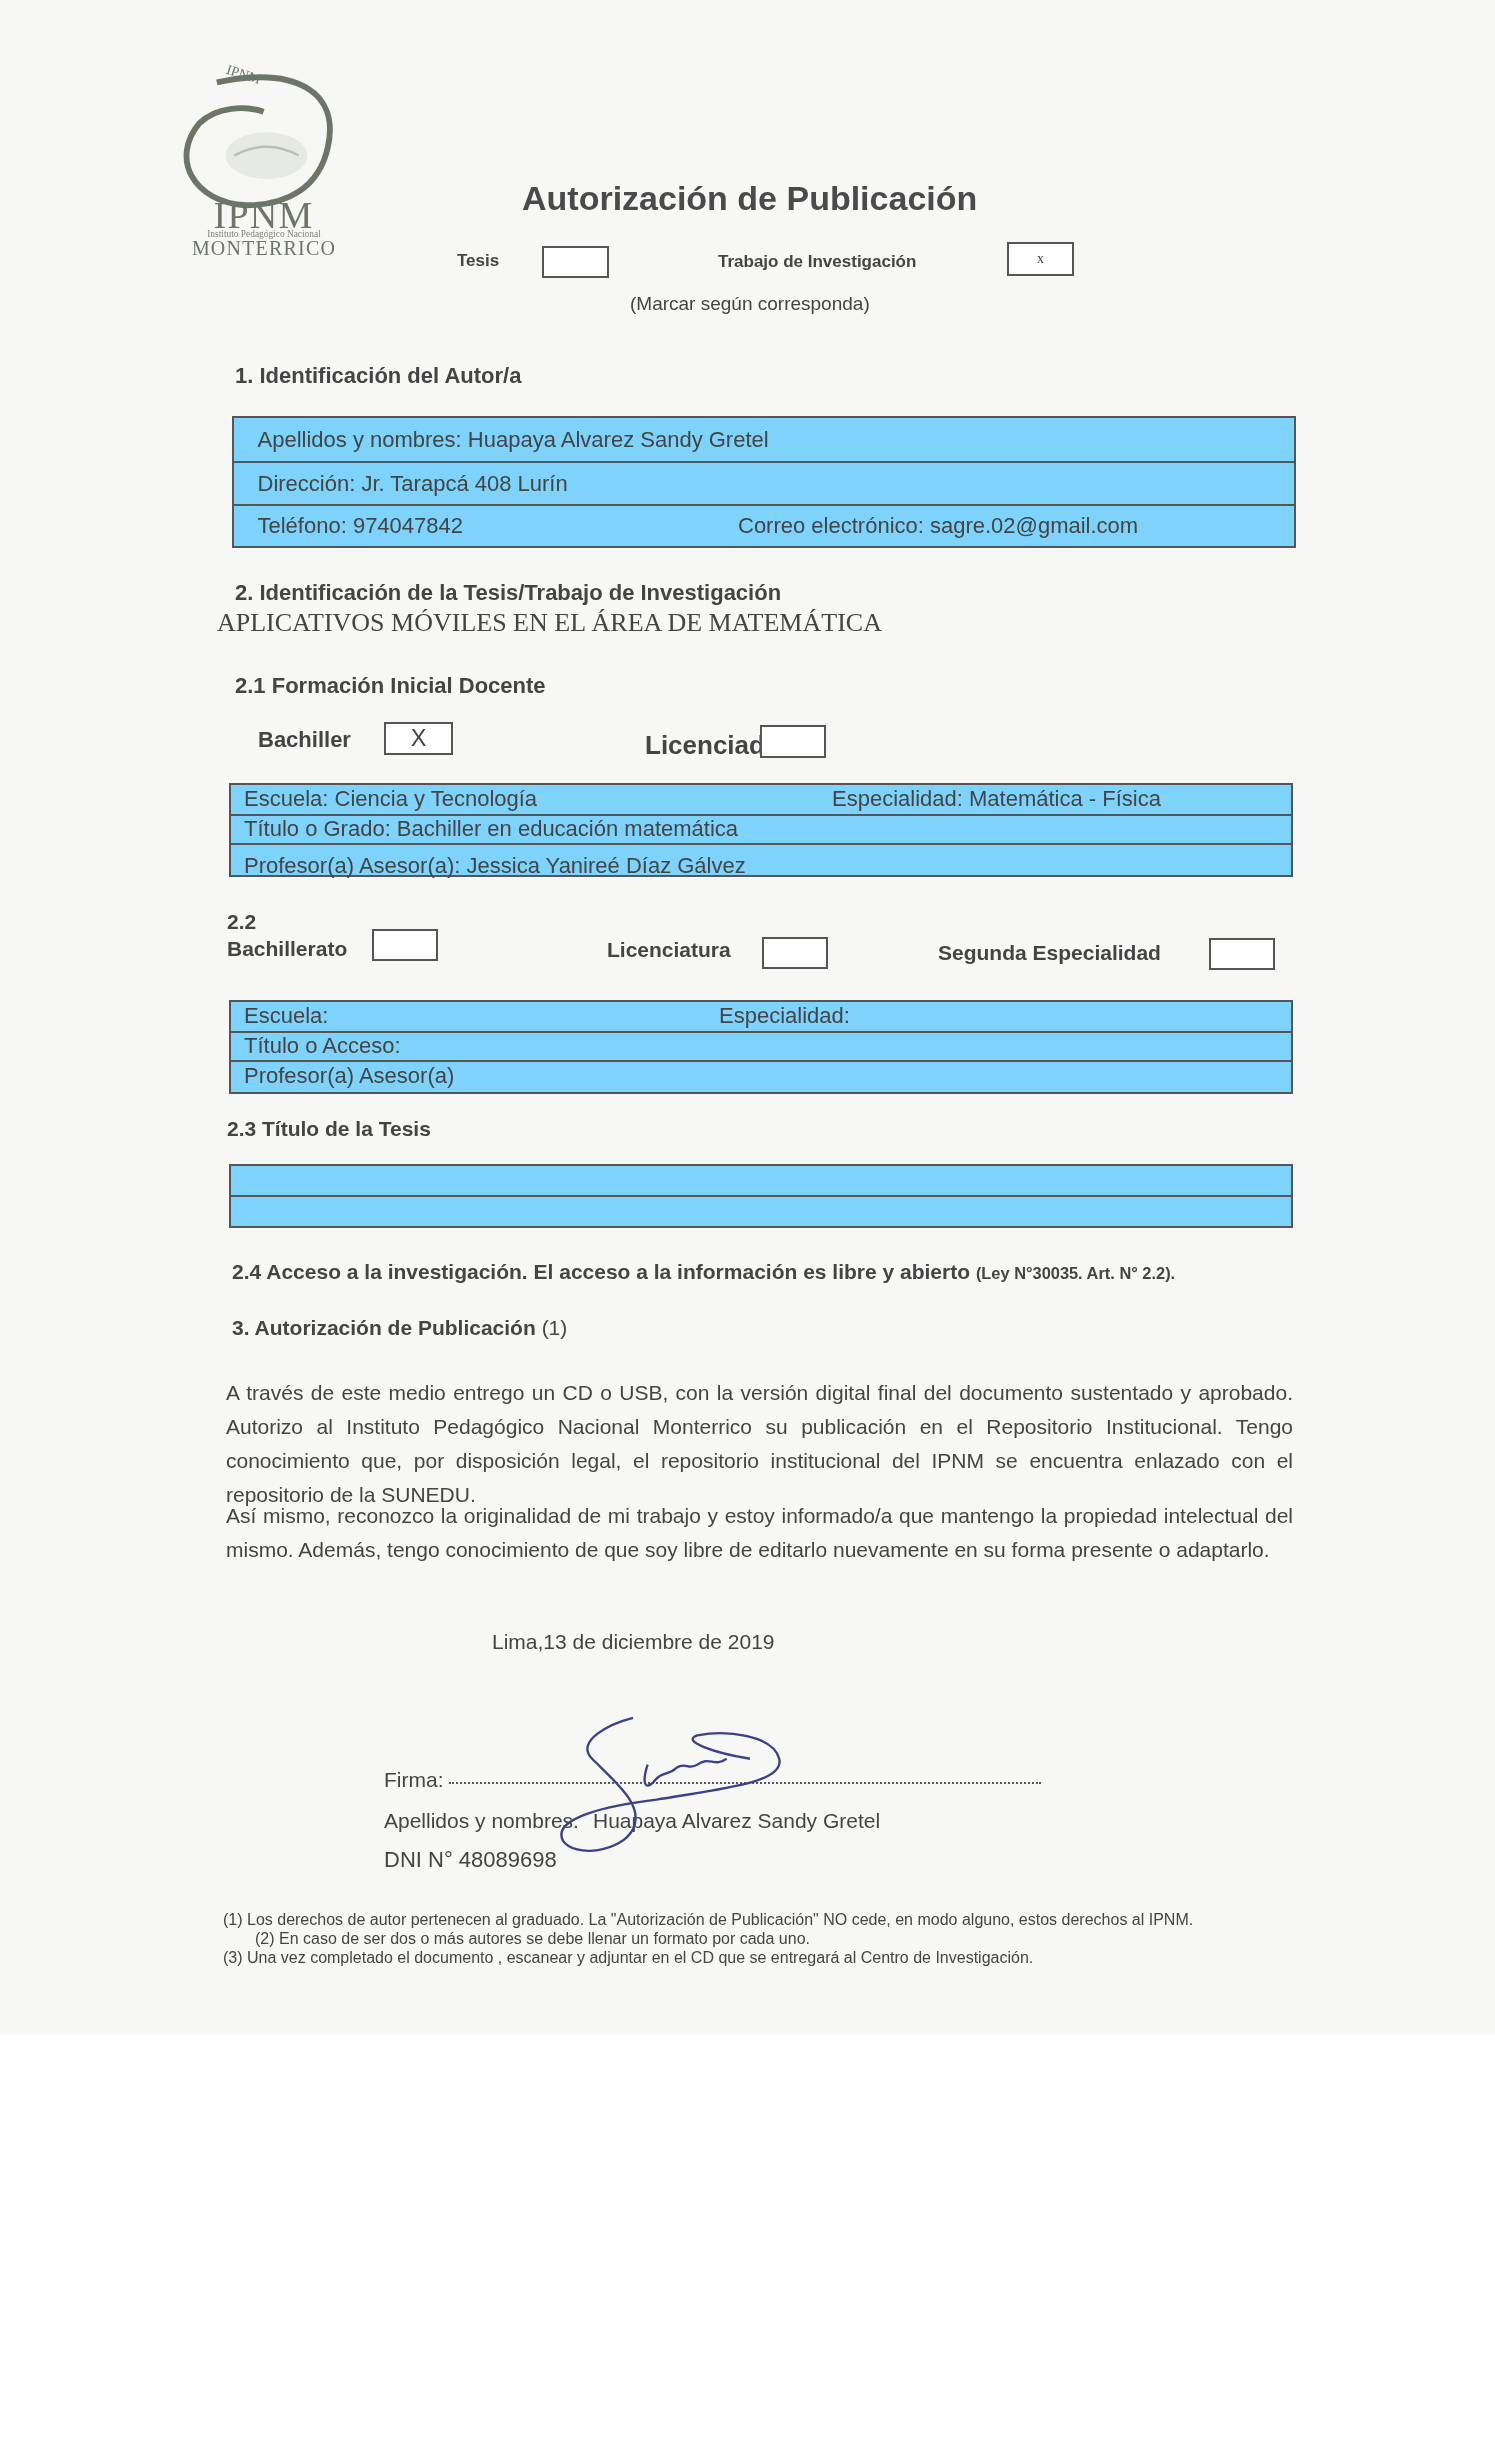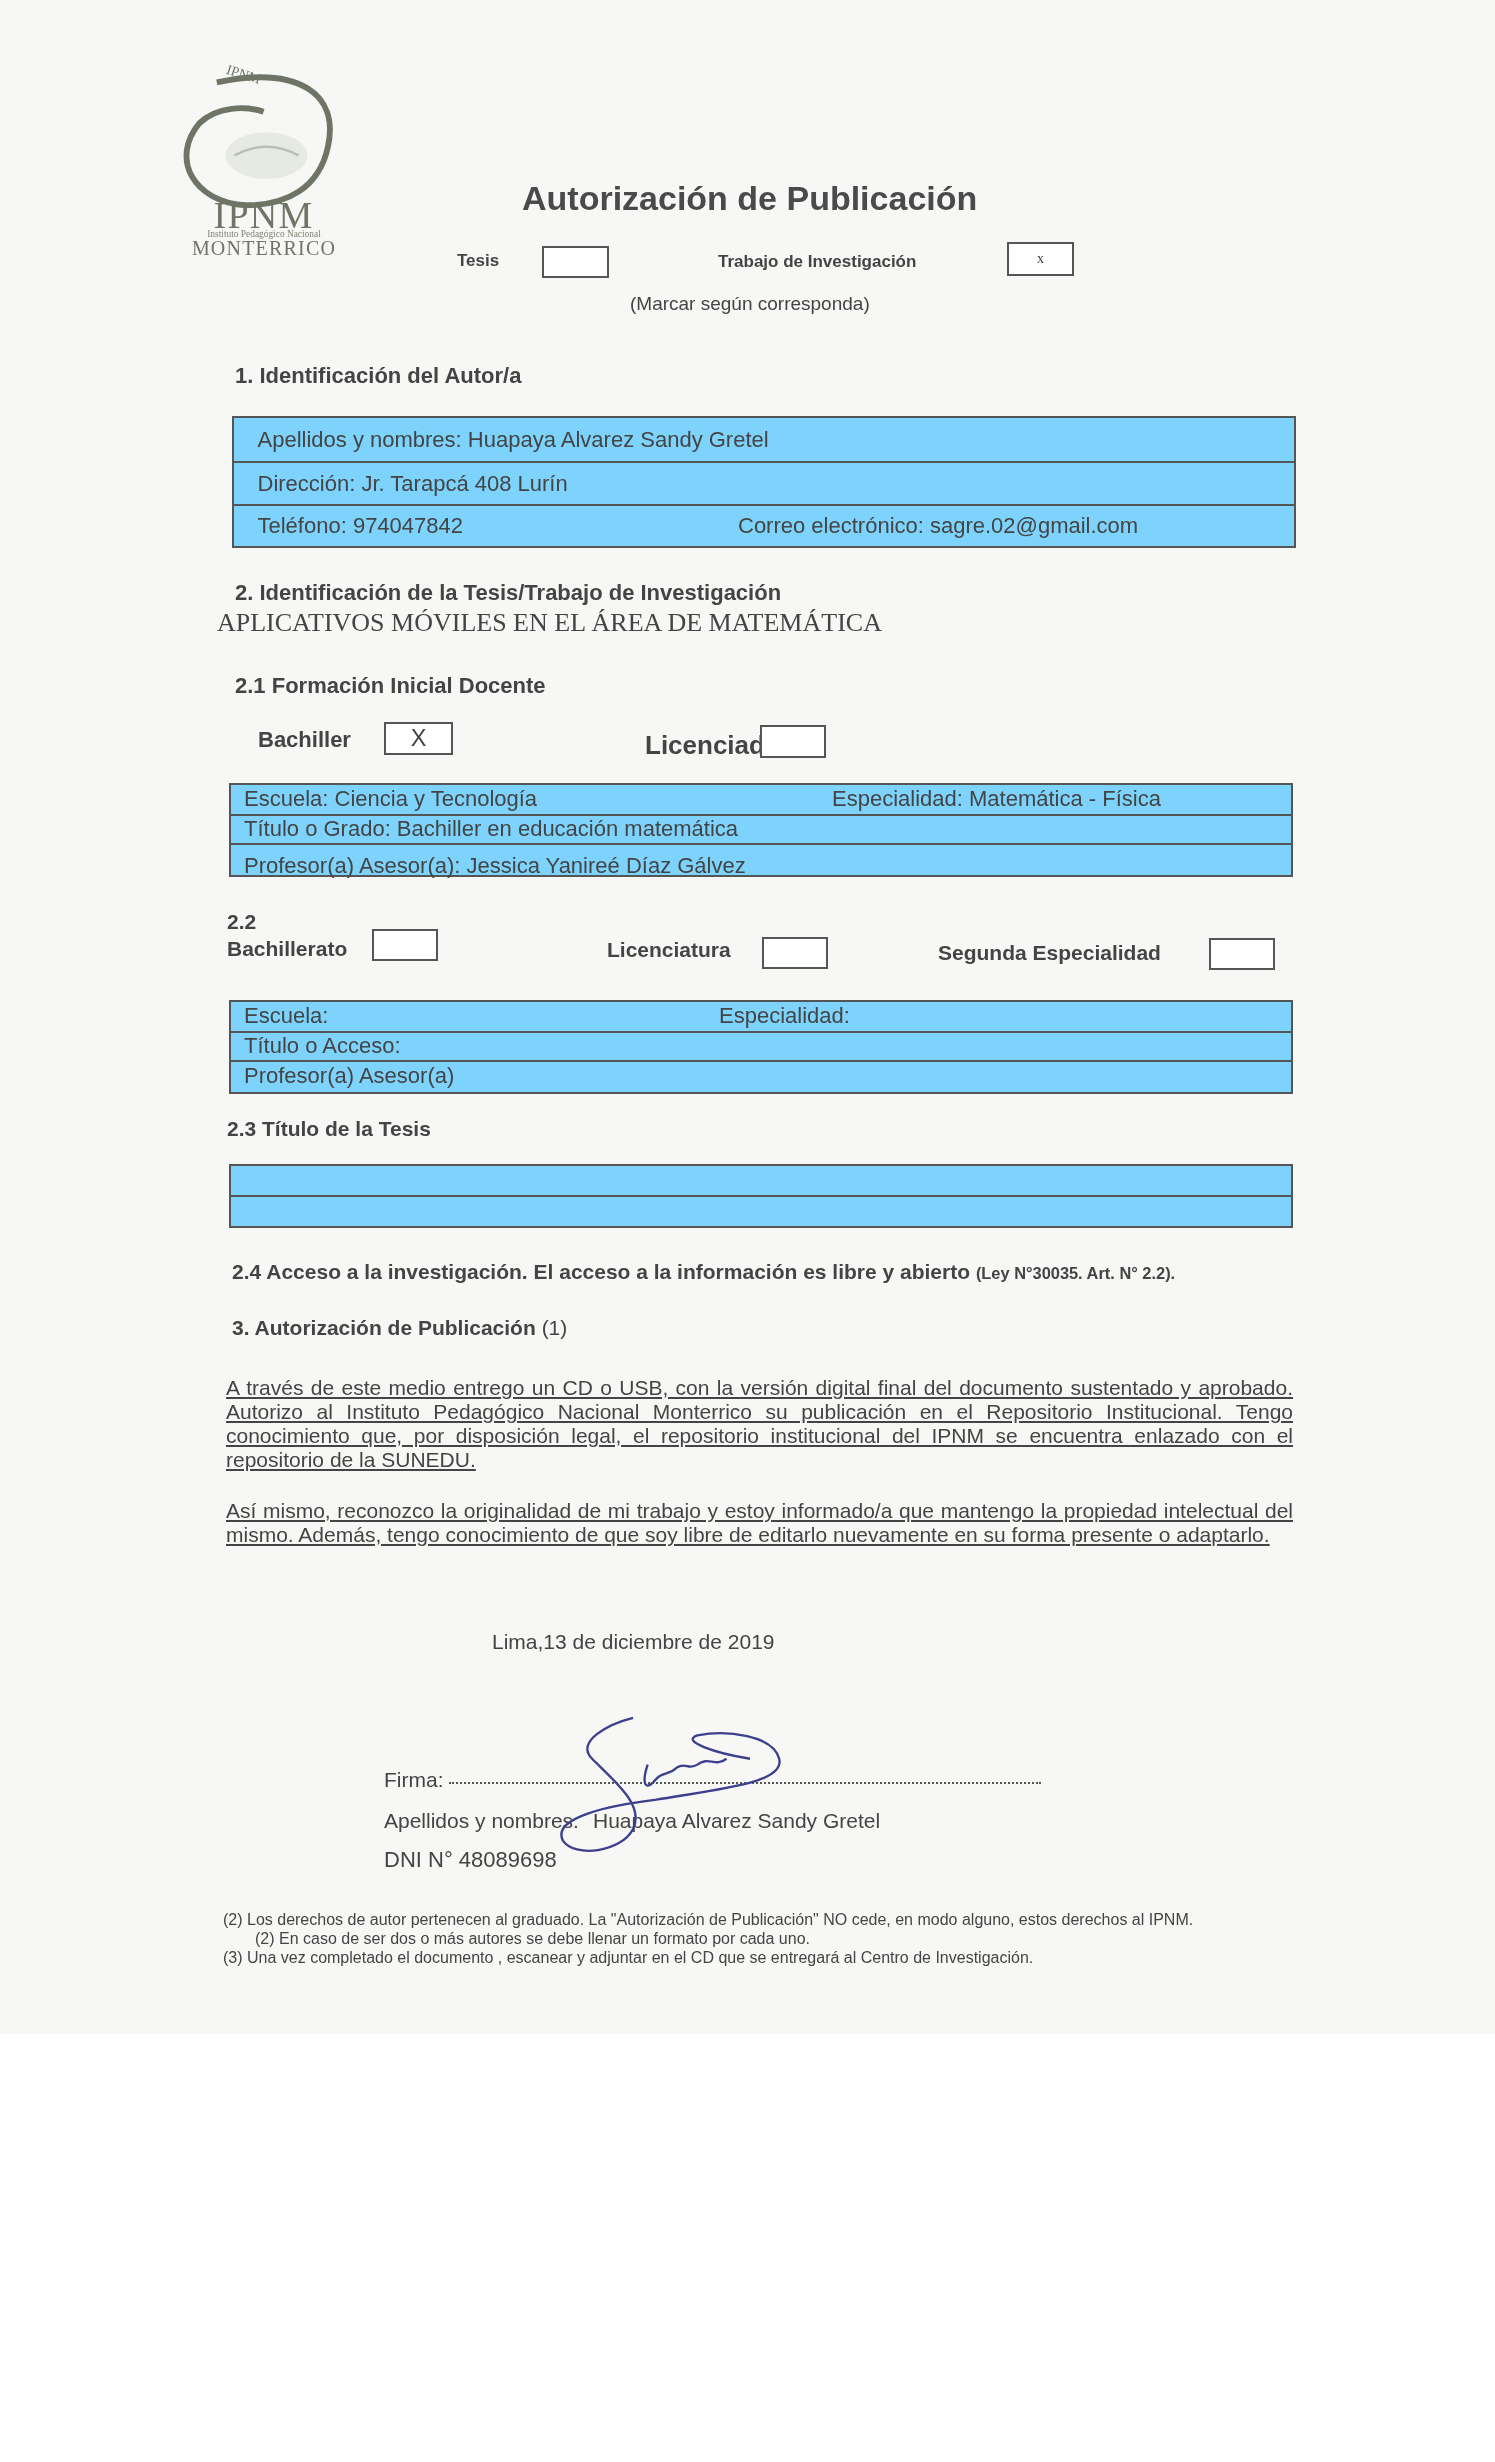--- a/index.html
+++ b/index.html
@@ -18,21 +18,21 @@
   .lbl-b { font-weight:bold; font-size:17px; color:#444; }
   .box { position:absolute; border:2.3px solid #555; background:#fff; box-sizing:border-box;
          display:flex; align-items:center; justify-content:center; font-size:23.5px; color:#444; }
   .note { left:630px; top:293px; font-size:19px; color:#444; }
   .sec { font-size:22px; font-weight:bold; color:#444; }
   .table { position:absolute; border:2.3px solid #555; box-sizing:border-box; background:#7dd3fc; }
   .row { border-bottom:2.3px solid #555; box-sizing:border-box; position:relative; font-size:22px; color:#444; }
   .row:last-child { border-bottom:none; }
   .cell { position:absolute; top:50%; transform:translateY(-50%); white-space:nowrap; }
   .thesis-title { left:217px; top:608px; font-family:"Liberation Serif", serif; font-size:26px; color:#444; font-weight:normal; }
-  .para { position:absolute; left:226px; width:1067px; font-size:21px; line-height:24px; text-align:justify; color:#444;text-decoration:underline; }
+  .para { position:absolute; left:226px; width:1067px; font-size:21px; line-height:34px; text-align:justify; color:#444; }
   .footnote { position:absolute; left:223px; font-size:16px; color:#444; }
 </style>
 </head>
 <body>
 
 <div class="scan"></div>
 
 <svg class="abs logo" viewBox="0 0 330 340">
   <path d="M80 40 C 220 10, 290 60, 270 150 C 255 220, 200 250, 130 250 C 40 245, 0 170, 50 110 C 80 80, 130 80, 160 90" fill="none" stroke="#6f7566" stroke-width="10"></path>
   <ellipse cx="165" cy="165" rx="70" ry="40" fill="#dfe3dc" opacity="0.7"></ellipse>
@@ -136,16 +136,16 @@
 <div class="abs" style="left:384px;top:1809px;font-size:21px;color:#444;white-space:nowrap;">
   <span>Apellidos y  nombres.</span>
   <span style="margin-left:8.2px;">Huapaya Alvarez Sandy Gretel</span>
 </div>
 <div class="abs" style="left:384px;top:1847px;font-size:22px;color:#444;">DNI N° 48089698</div>
 <svg class="abs" style="left:539px;top:1712px;" width="305" height="152" viewBox="0 0 520 260">
   <path d="M160 10 C 120 20, 60 50, 90 80 C 130 120, 180 160, 160 200 C 140 240, 60 250, 40 220 C 20 180, 120 160, 200 150 C 320 130, 420 120, 410 80 C 400 40, 320 30, 270 40 C 240 50, 300 70, 360 80" fill="none" stroke="#3b3f8c" stroke-width="4"></path>
   <path d="M185 90 C 175 120, 180 135, 195 120 C 210 100, 220 110, 235 95 C 250 85, 255 100, 270 90 C 290 75, 300 95, 320 80" fill="none" stroke="#3b3f8c" stroke-width="4"></path>
 </svg>
 
-<div class="footnote" style="top:1911px;">(2)  Los derechos de autor pertenecen  al graduado. La "Autorización de Publicación" NO cede, en modo alguno, estos derechos al IPNM.</div>
+<div class="footnote" style="top:1911px;">(1)  Los derechos de autor pertenecen  al graduado. La "Autorización de Publicación" NO cede, en modo alguno, estos derechos al IPNM.</div>
 <div class="footnote" style="top:1930px;margin-left:32px;">(2)  En caso de ser dos o más autores se debe llenar un formato por cada uno.</div>
 <div class="footnote" style="top:1949px;">(3) Una vez completado el documento , escanear y adjuntar en el CD que se entregará al Centro de Investigación.</div>
 
 
 </body></html>

